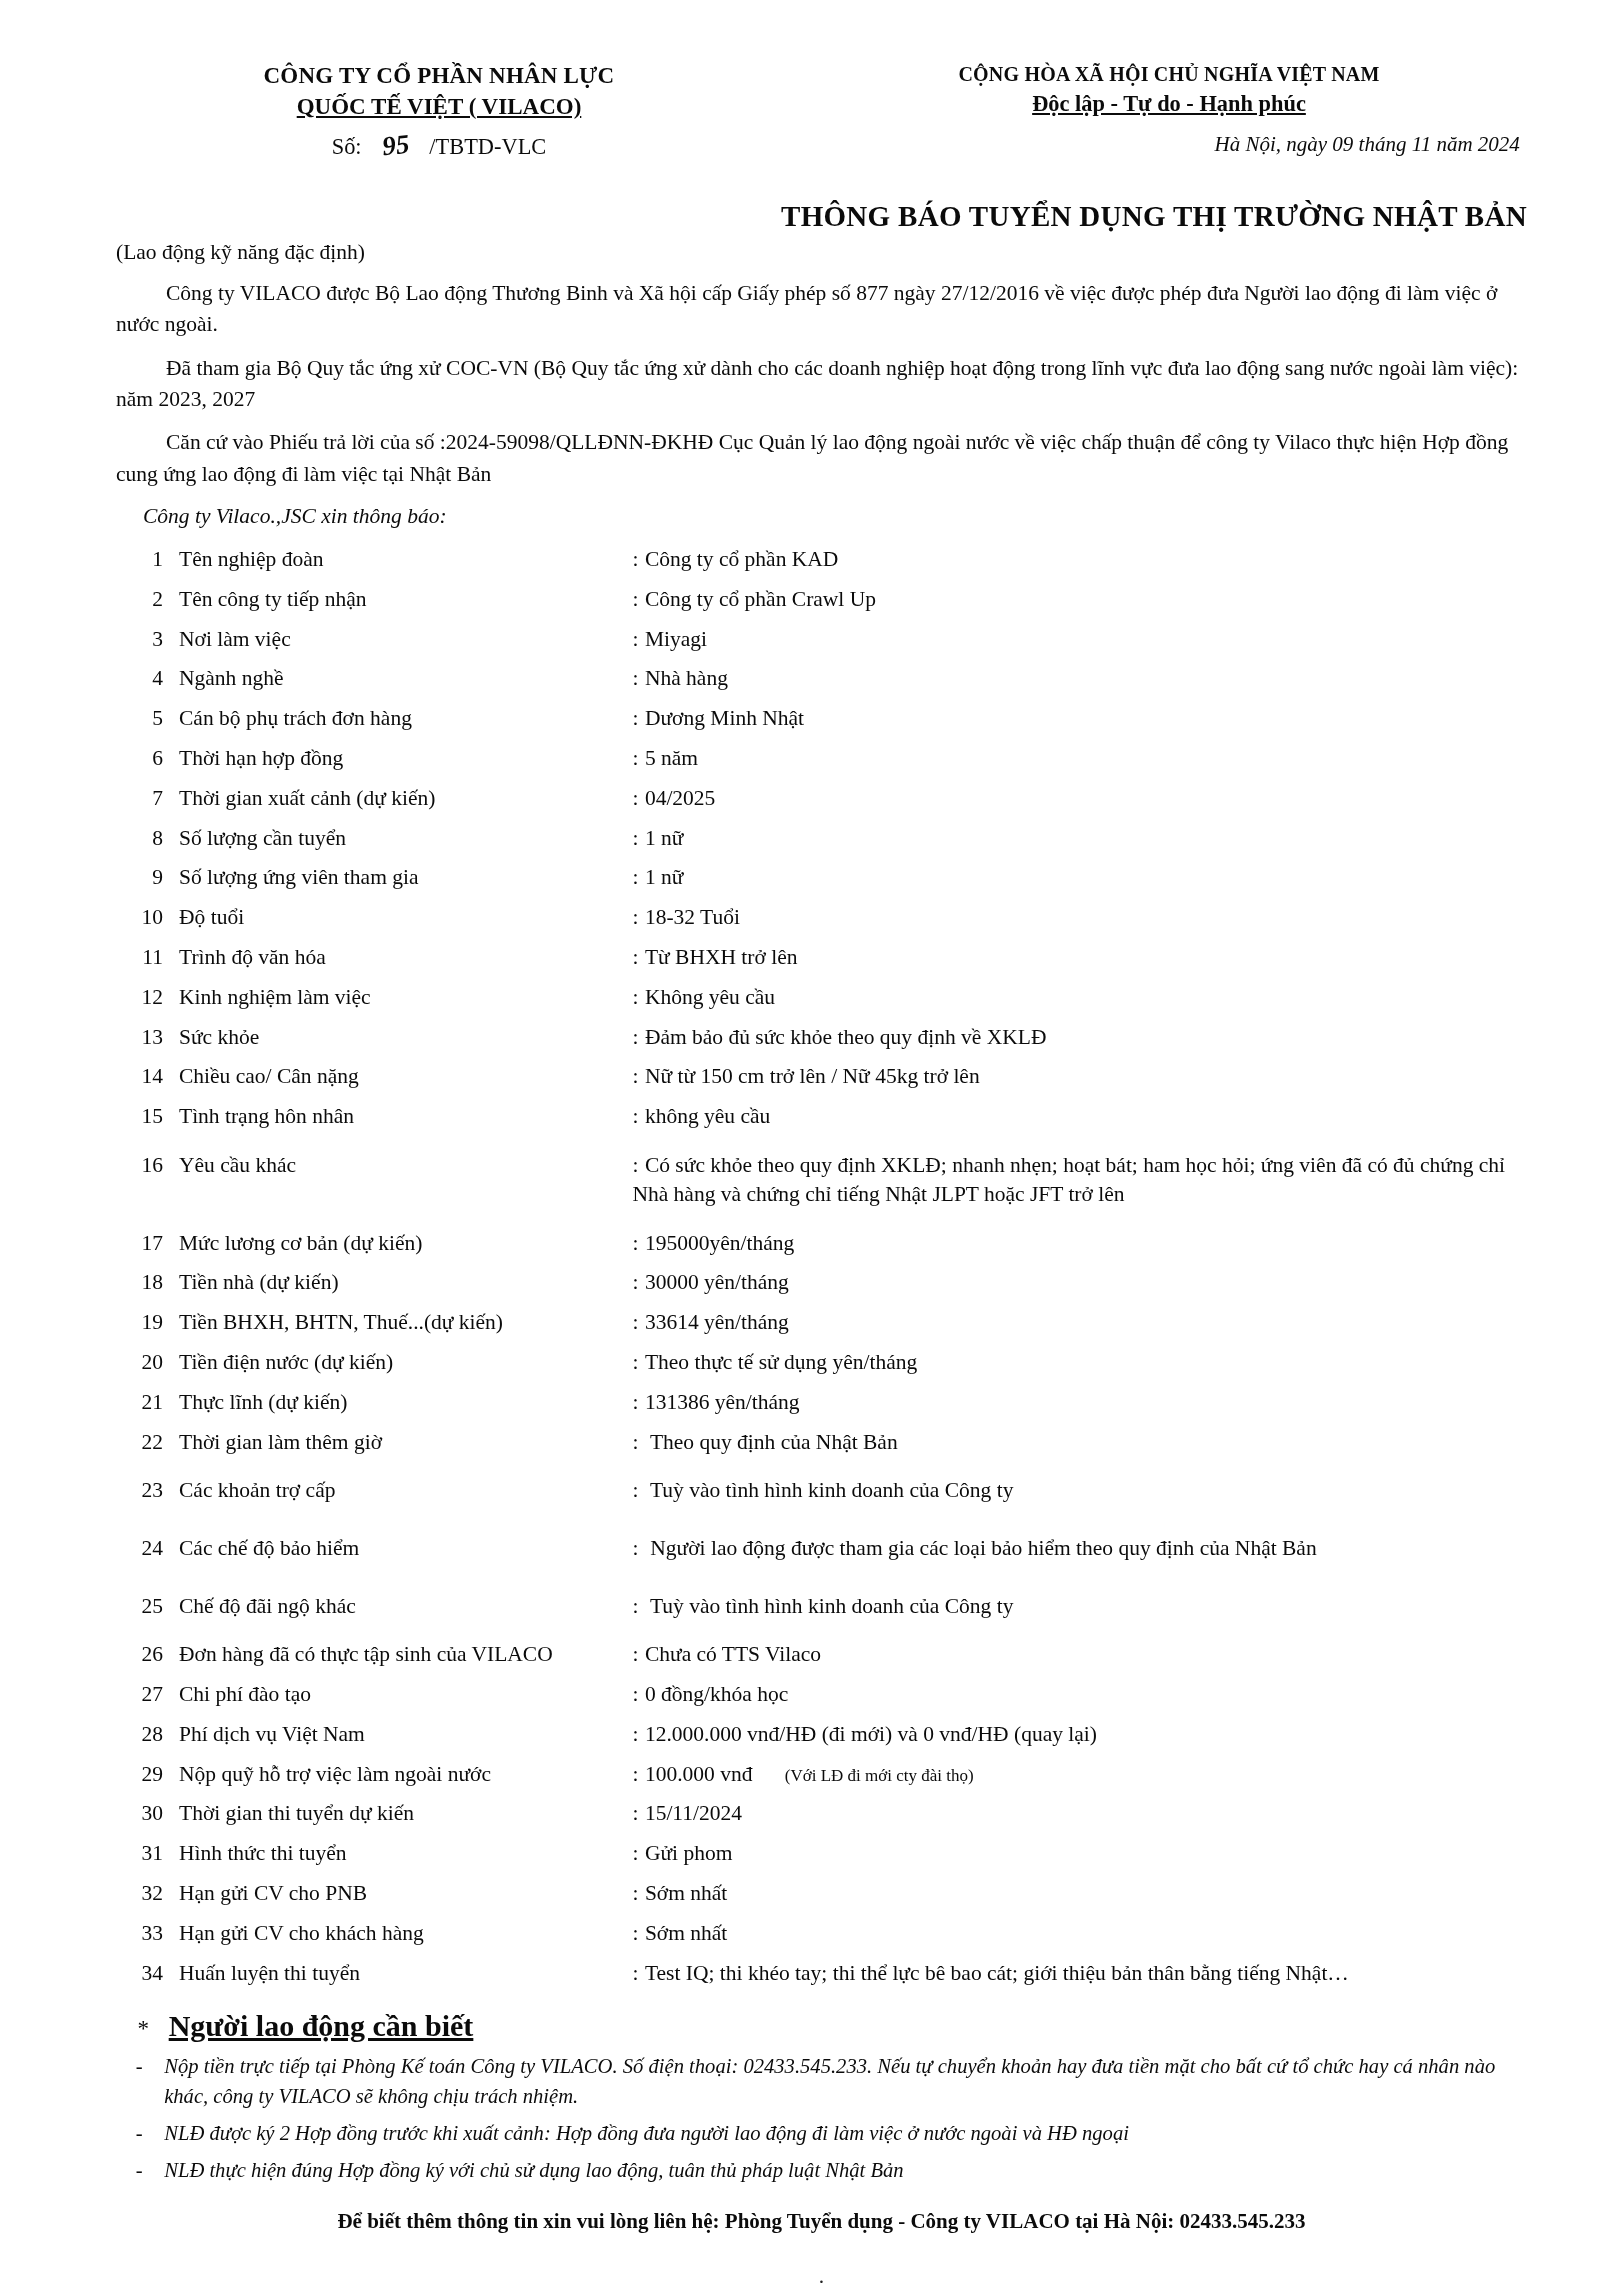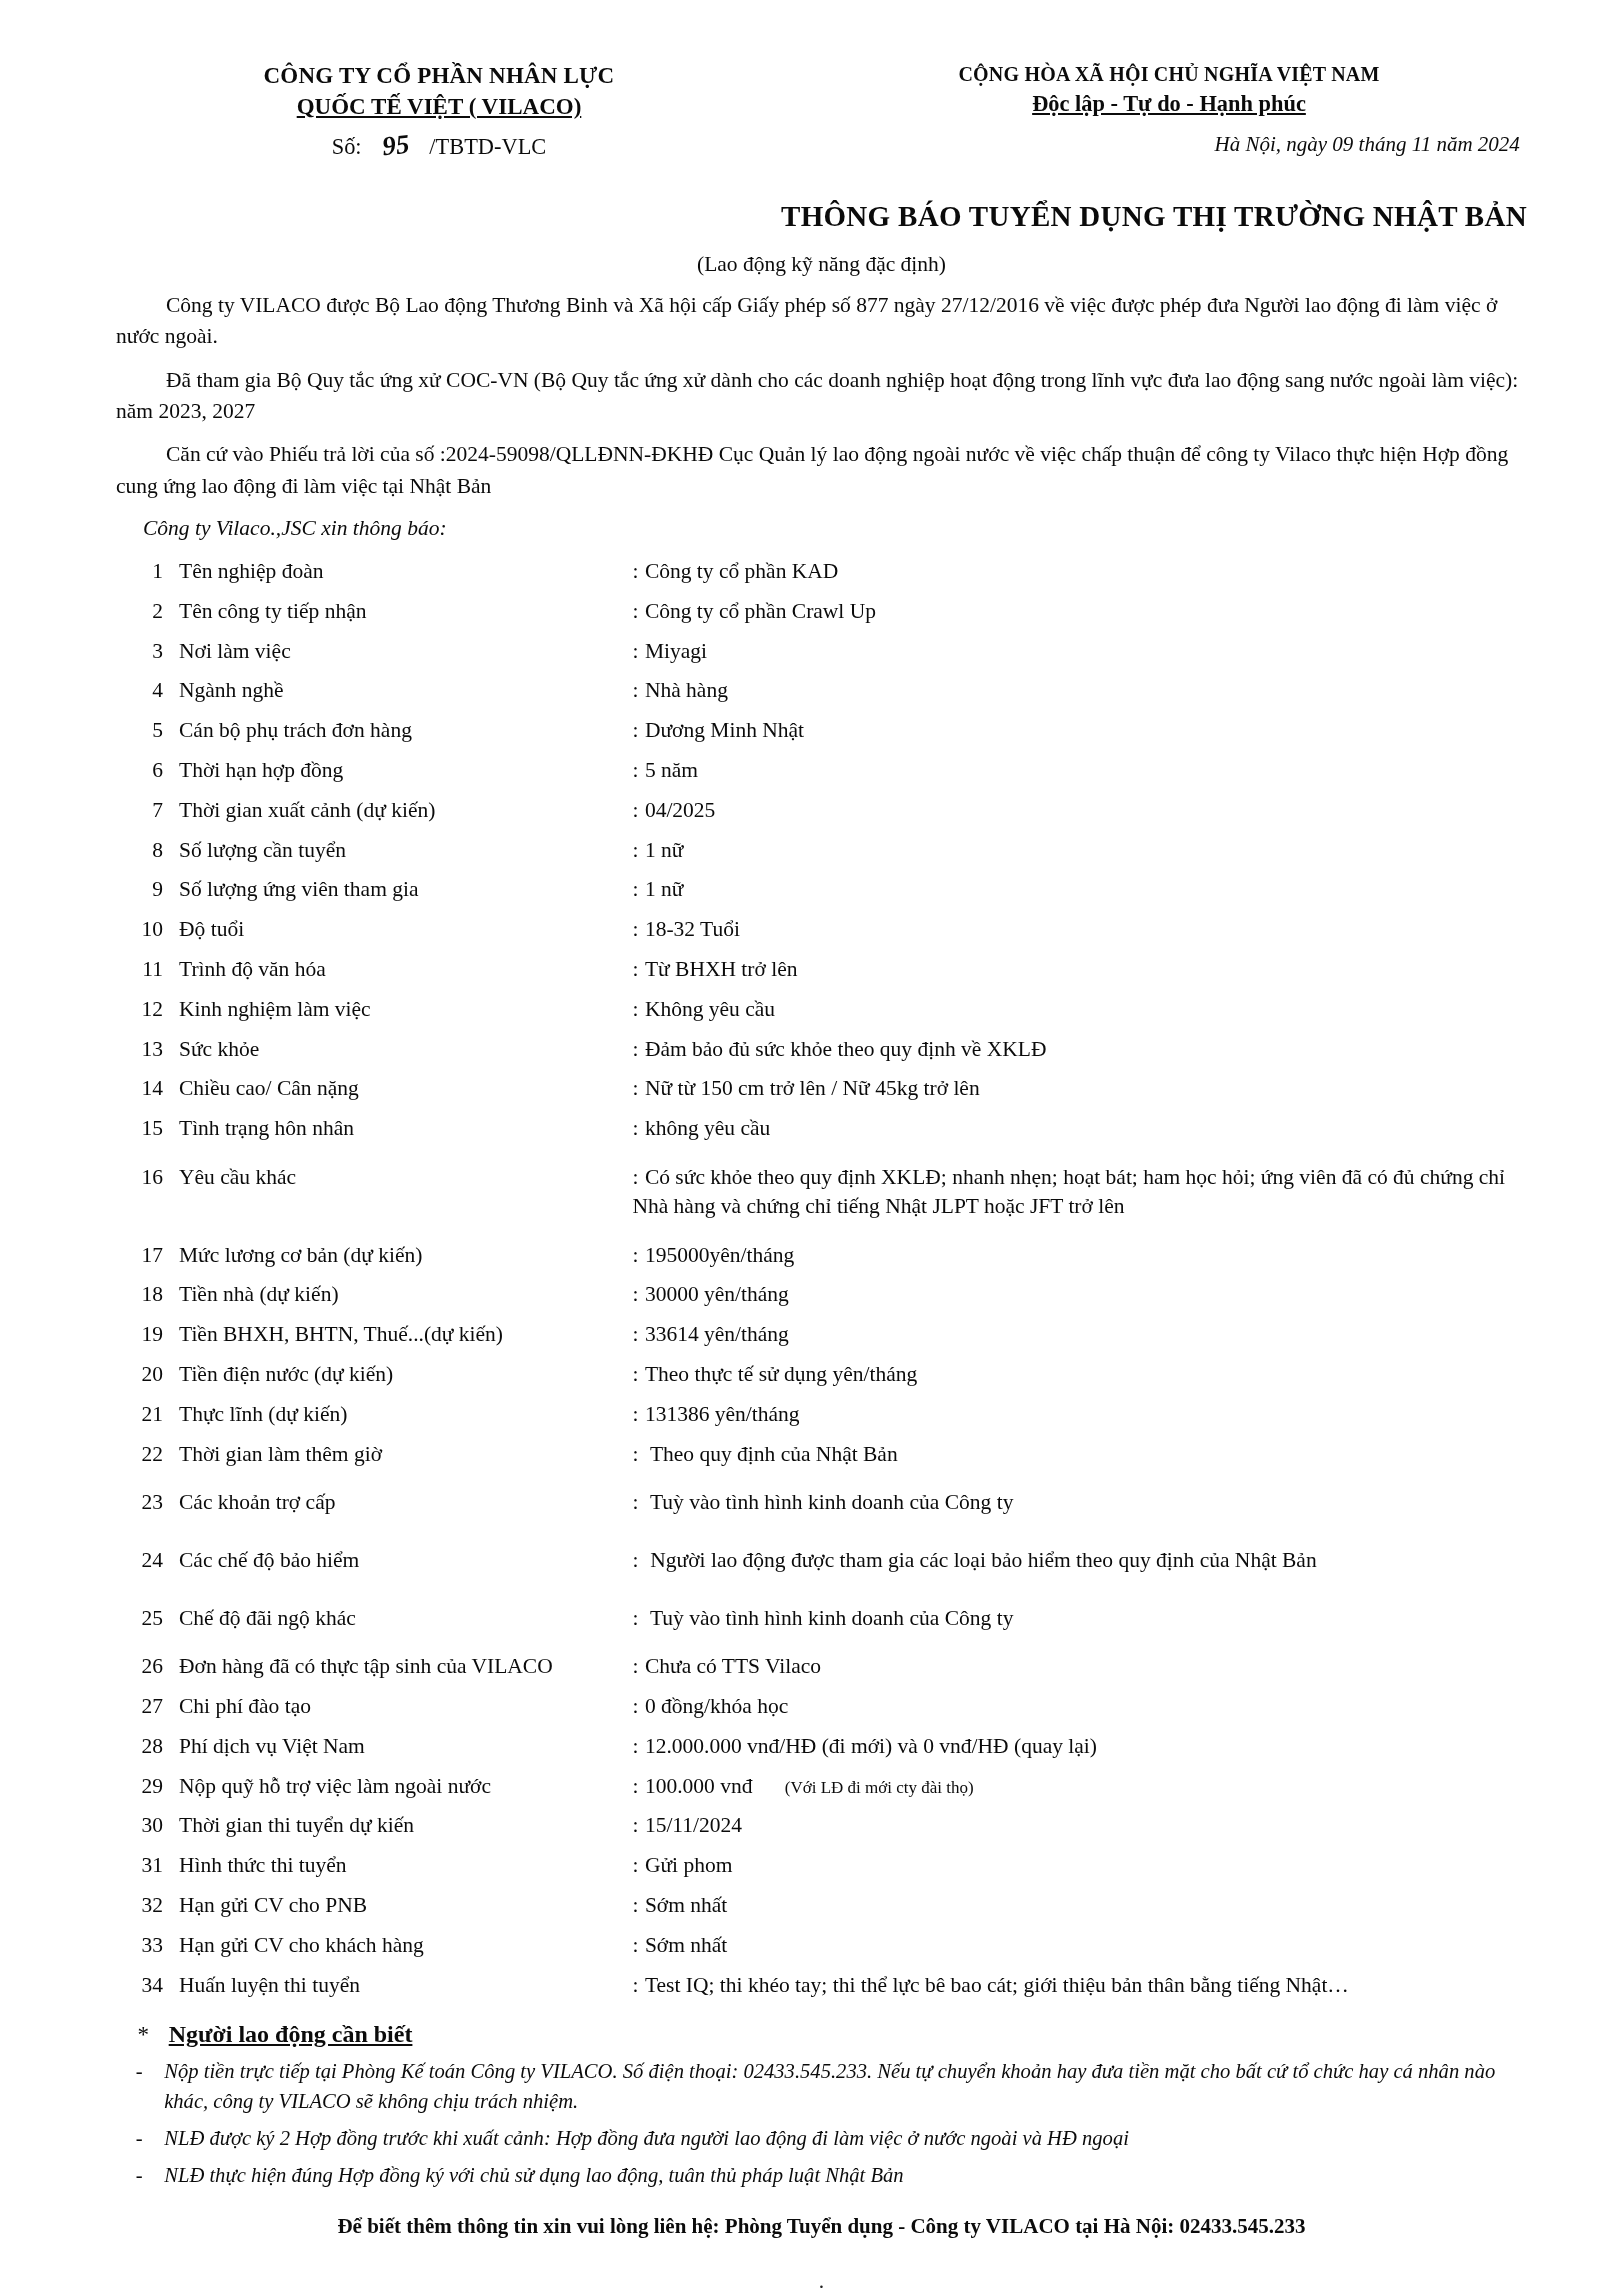--- a/index.html
+++ b/index.html
@@ -91,23 +91,23 @@
 
   
   .title {
     text-align: right;
     font-size: 29px;
     font-weight: bold;
     margin-top: 38px;
     letter-spacing: 0.3px;
   }
   .subtitle {
-    text-align: center;
+    text-align: left;
     font-size: 21.5px;
-    margin-top: 19px;
+    margin-top: 7px;
   }
 
   
   .para {
     font-size: 21.5px;
     line-height: 1.45;
     margin-top: 12.5px;
     text-align: left;
     text-indent: 50px;
   }
@@ -145,21 +145,21 @@
   
   .need-know {
     display: flex;
     gap: 19.7px;
     align-items: baseline;
     margin-top: 16px;
     padding-left: 21.5px;
   }
   .need-know .star { font-size: 23px; }
   .need-know .txt {
-    font-size: 24px;
+    font-size: 30px;
     font-weight: bold;
     text-decoration: underline;
   }
   .bullets { margin-top: 9px; }
   .bullet {
     display: flex;
     gap: 16px;
     align-items: baseline;
     font-size: 20.6px;
     font-style: italic;

